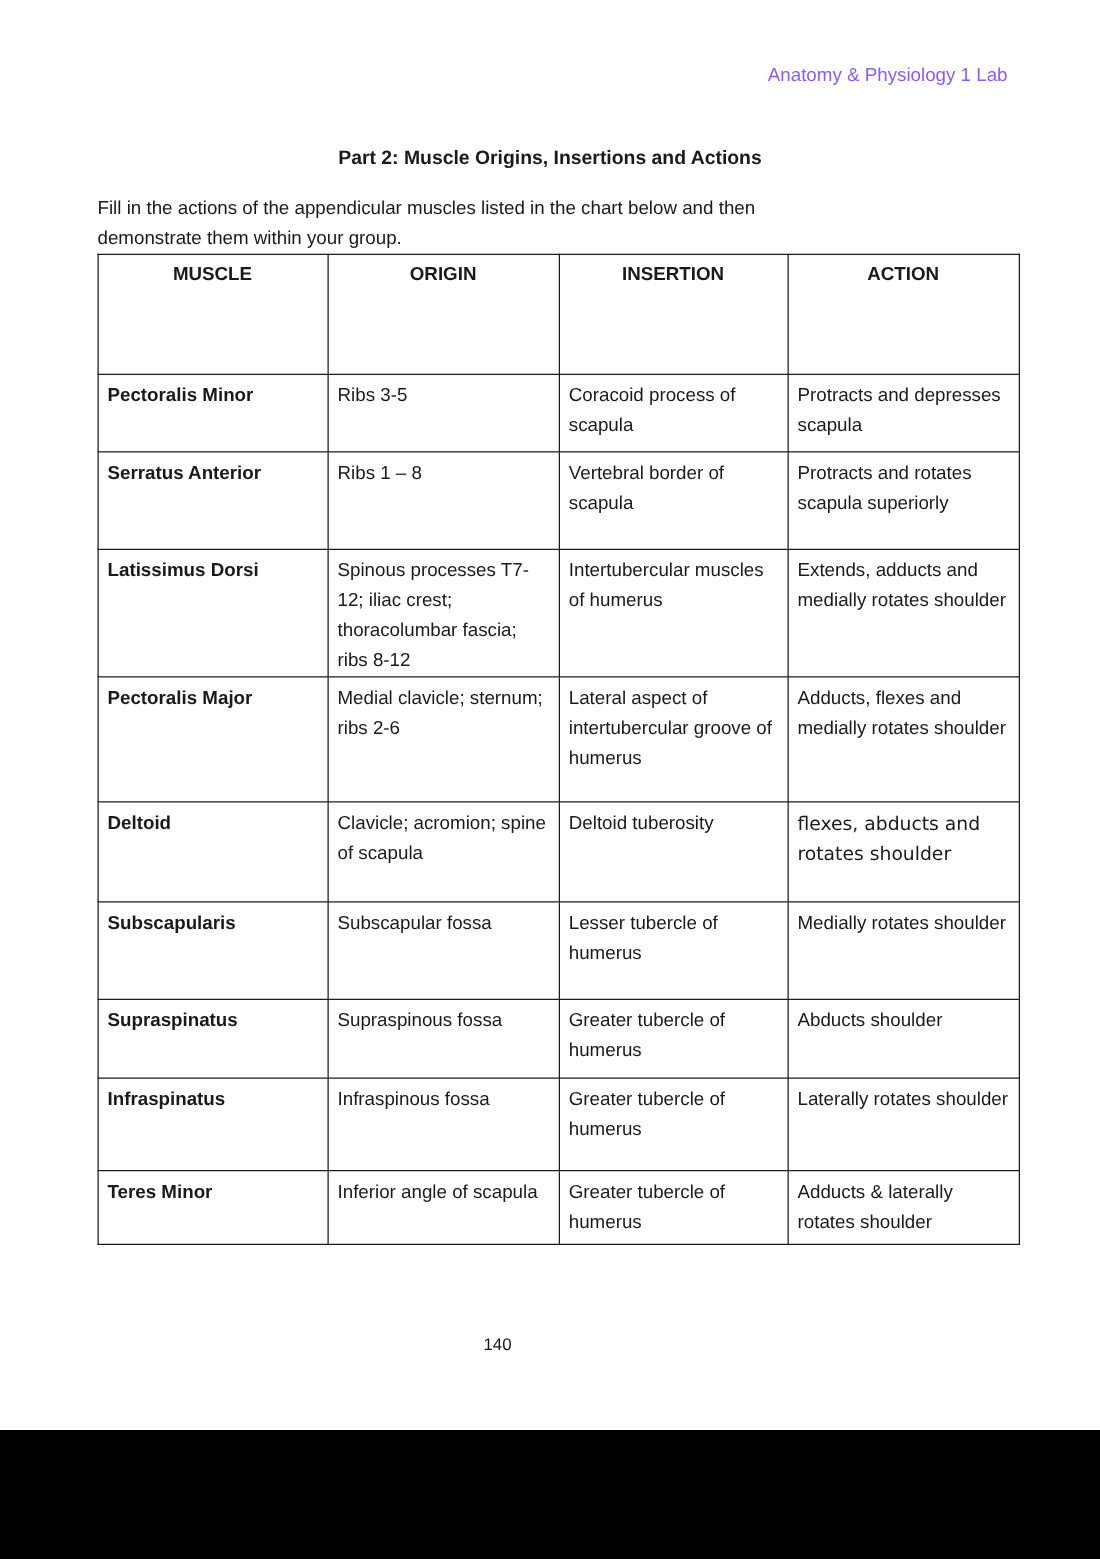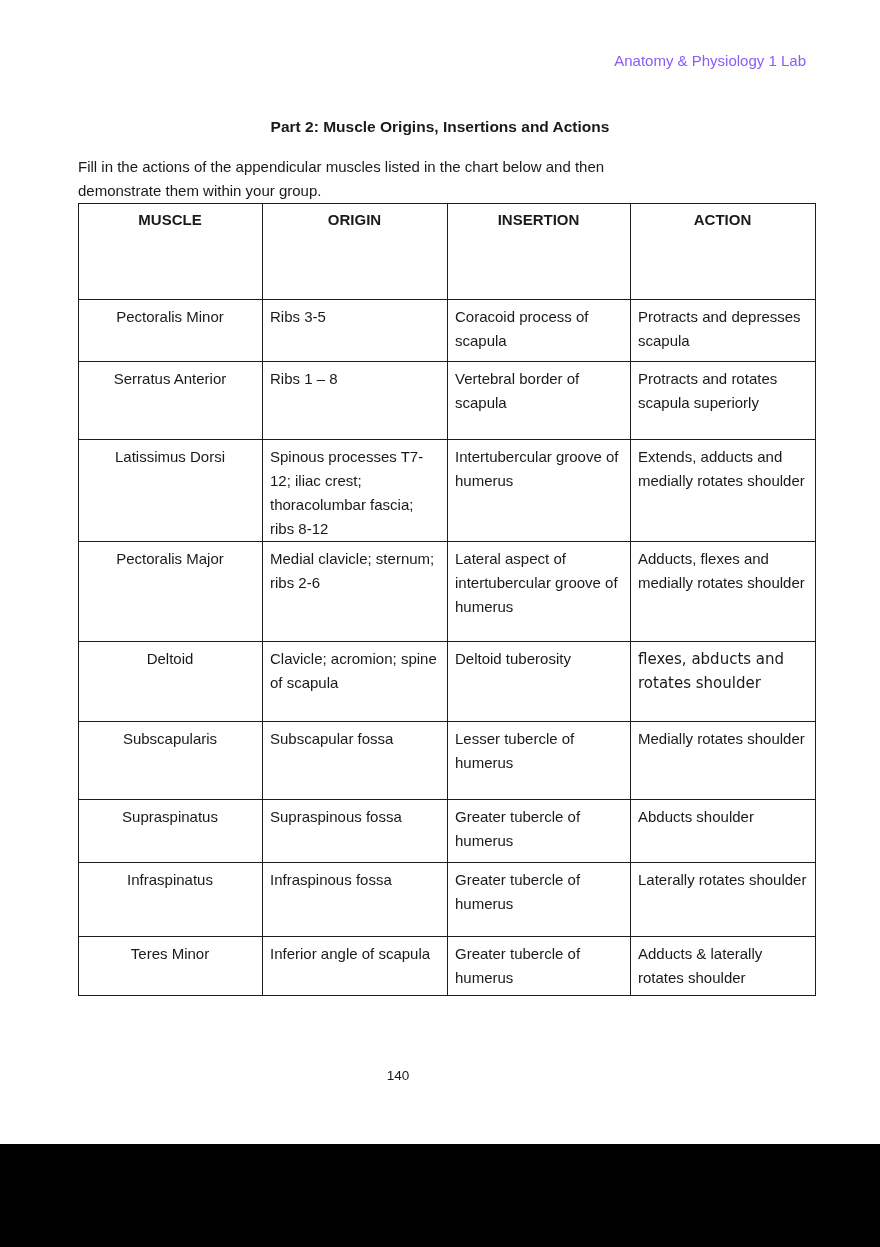--- a/index.html
+++ b/index.html
@@ -79,22 +79,21 @@
   tbody tr:nth-child(3)  { height: 78px; }
   tbody tr:nth-child(4)  { height: 100px; }
   tbody tr:nth-child(5)  { height: 80px; }
   tbody tr:nth-child(6)  { height: 78px; }
   tbody tr:nth-child(7)  { height: 63px; }
   tbody tr:nth-child(8)  { height: 74px; }
   tbody tr:nth-child(9)  { height: 59px; margin-left: 24px; }
   tbody tr:nth-child(10) { height: 59px; }
 
   td.muscle {
-    font-weight: normal;
-    text-align: center;
+    font-weight: bold;
   }
   td.filled {
     font-family: "DejaVu Sans", sans-serif;
     font-size: 13.5px;
     line-height: 20px;
     padding-top: 8px;
   }
 
   .page-number {
     position: absolute;
@@ -149,21 +148,21 @@
       </tr>
       <tr>
         <td class="muscle">Serratus Anterior</td>
         <td>Ribs 1 – 8</td>
         <td>Vertebral border of scapula</td>
         <td>Protracts and rotates scapula superiorly</td>
       </tr>
       <tr>
         <td class="muscle">Latissimus Dorsi</td>
         <td>Spinous processes T7-12; iliac crest; thoracolumbar fascia; ribs 8-12</td>
-        <td>Intertubercular groove of humerus</td>
+        <td>Intertubercular muscles of humerus</td>
         <td>Extends, adducts and medially rotates shoulder</td>
       </tr>
       <tr>
         <td class="muscle">Pectoralis Major</td>
         <td>Medial clavicle; sternum; ribs 2-6</td>
         <td>Lateral aspect of intertubercular groove of humerus</td>
         <td>Adducts, flexes and medially rotates shoulder</td>
       </tr>
       <tr>
         <td class="muscle">Deltoid</td>

